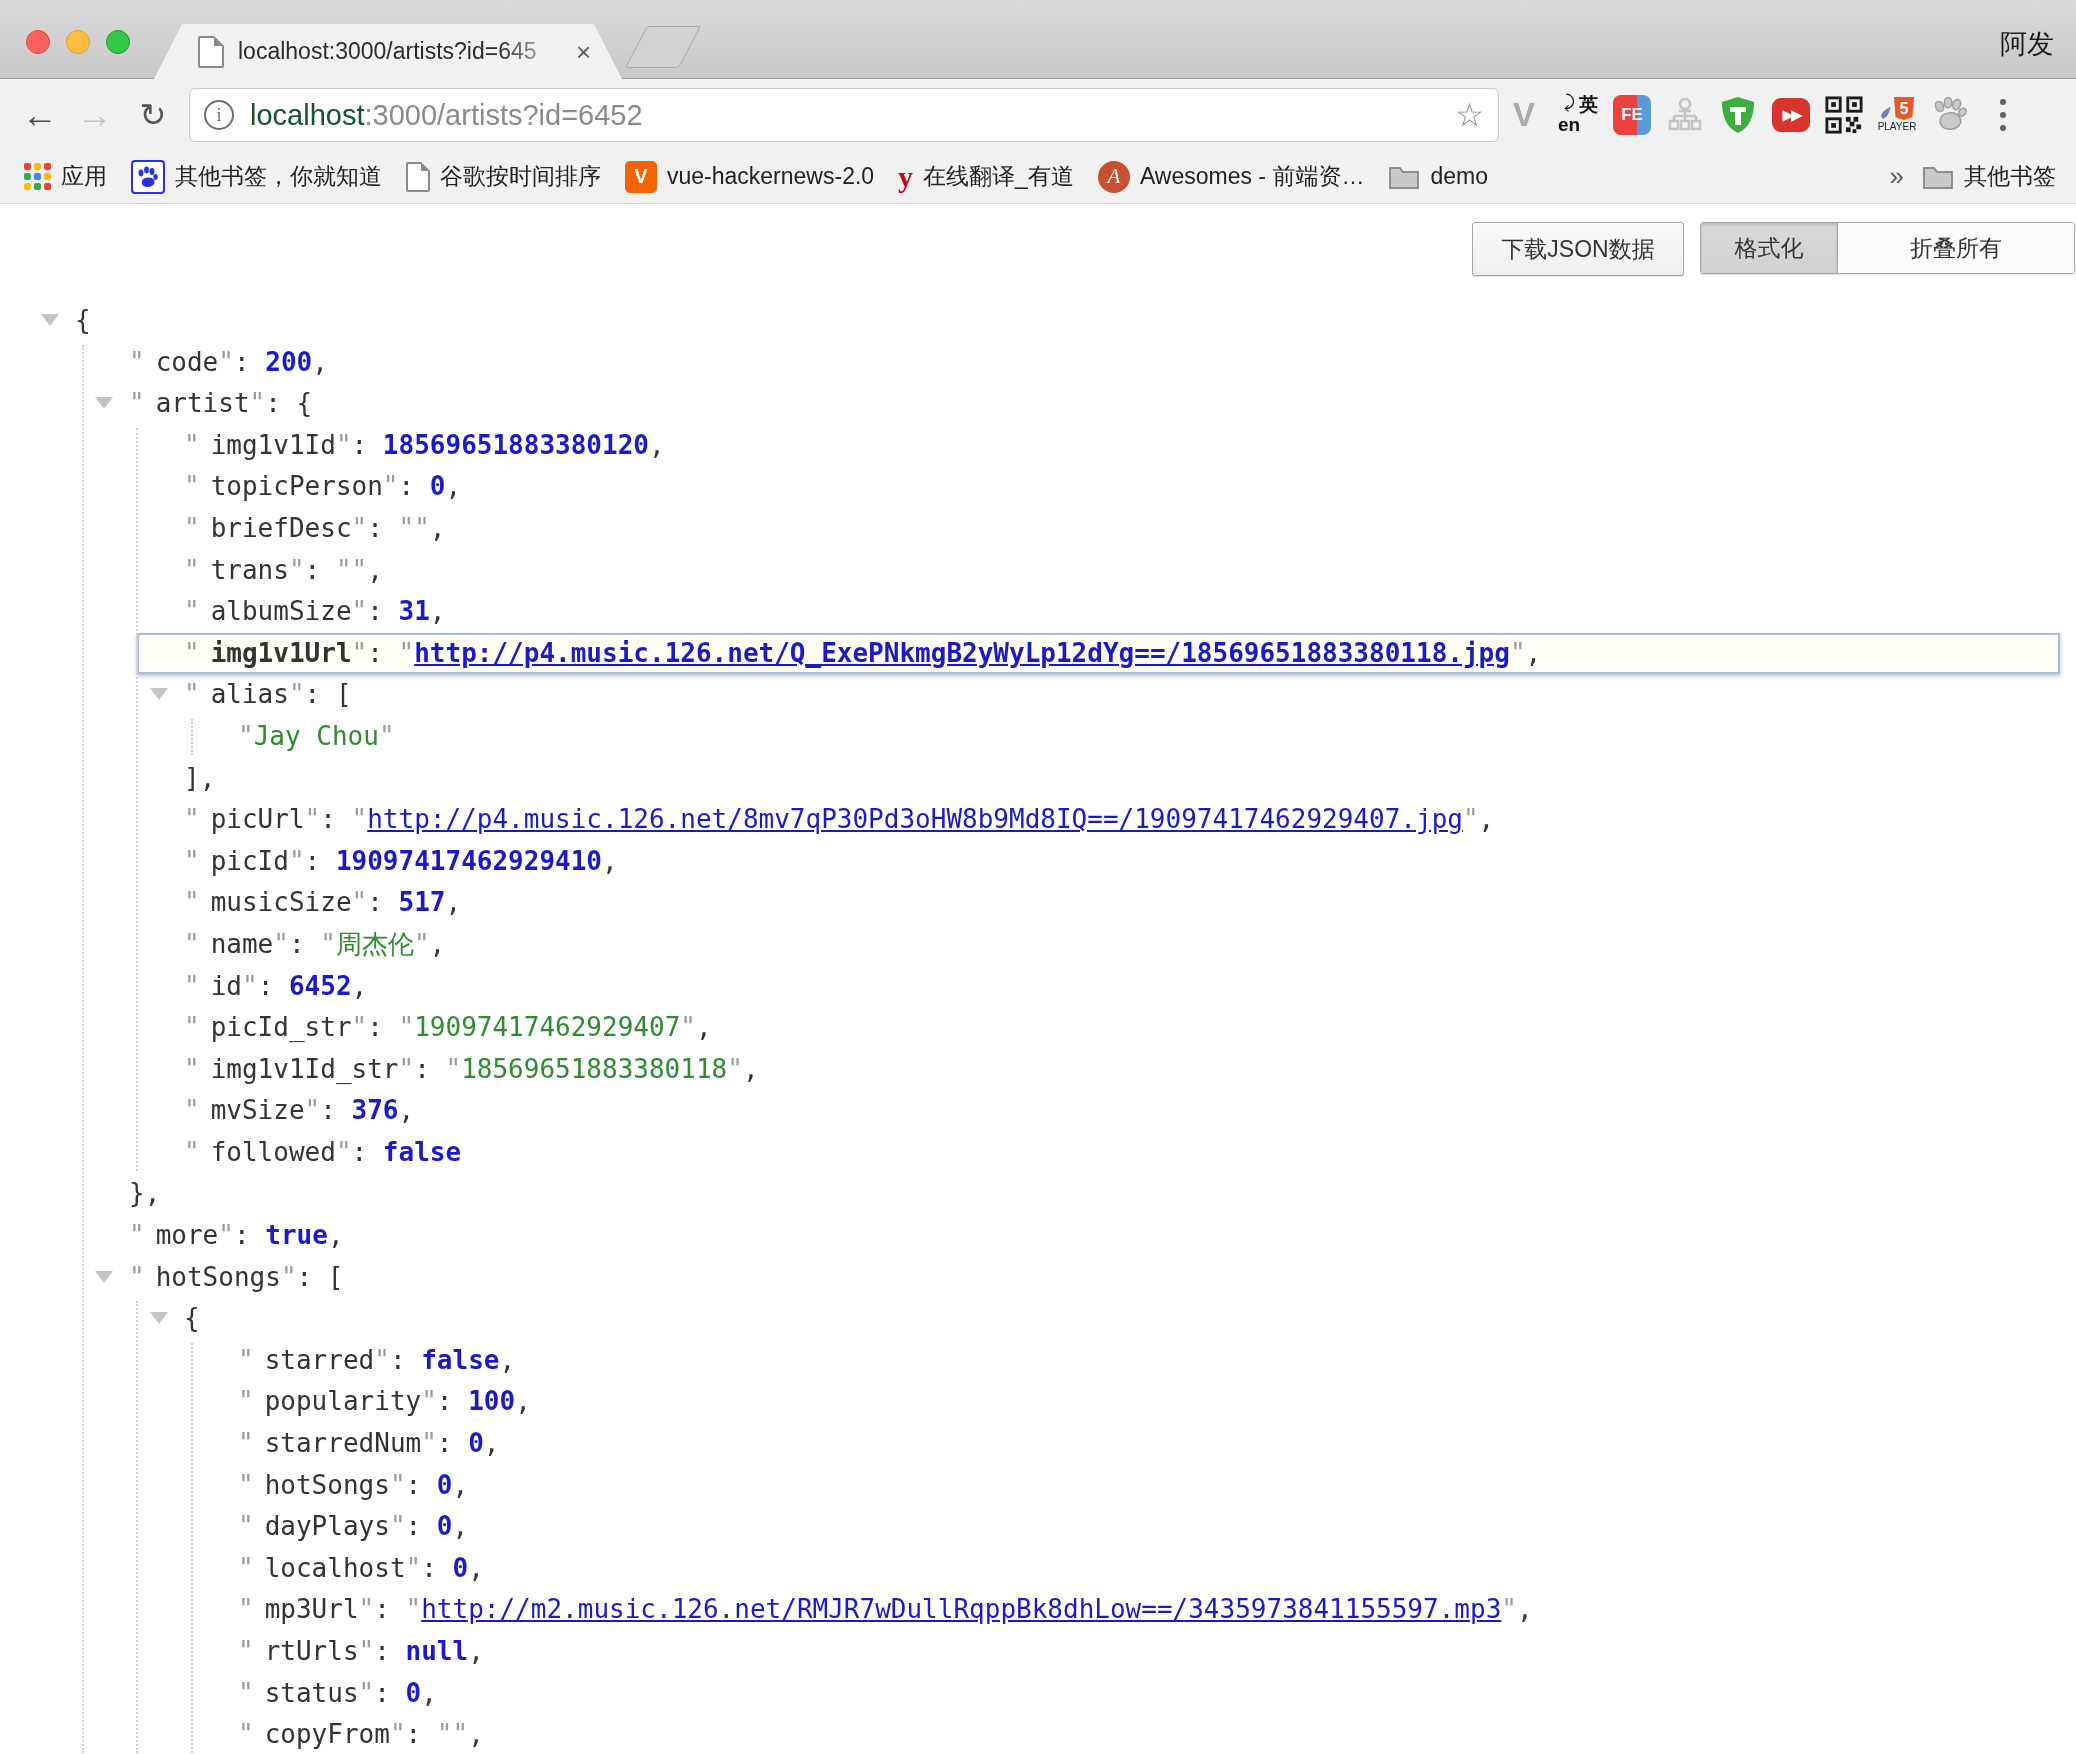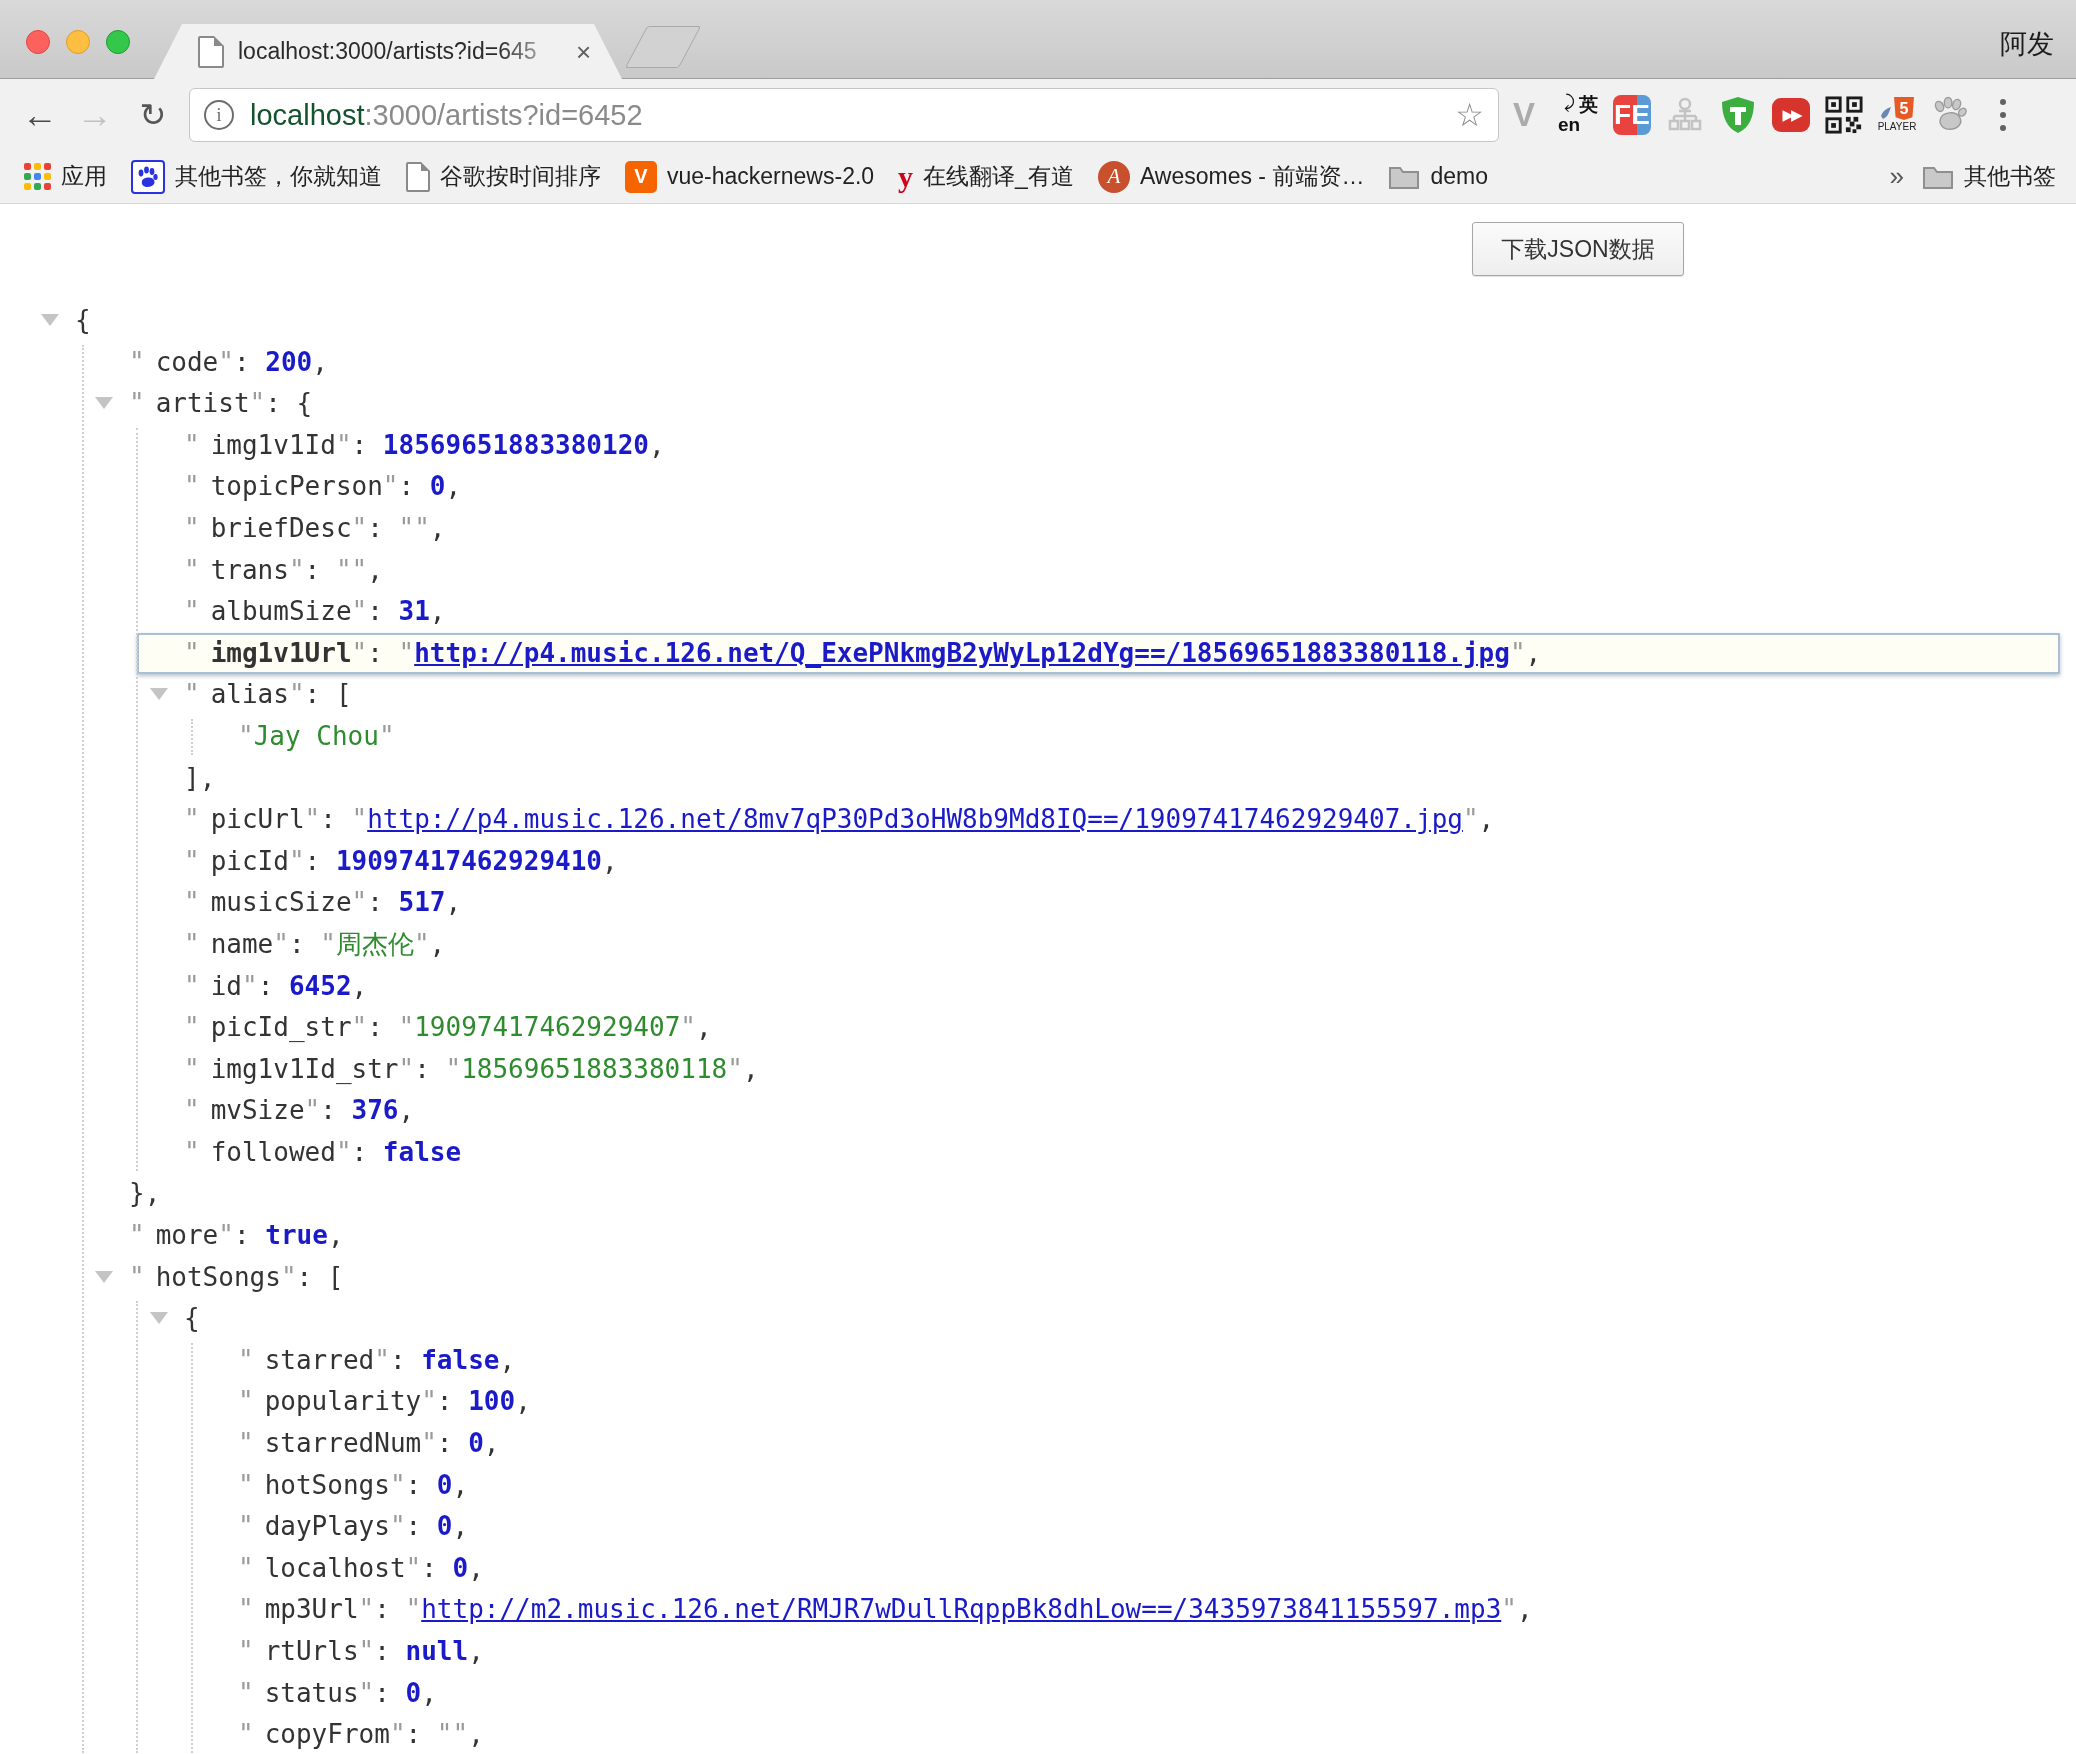--- a/index.html
+++ b/index.html
@@ -48,21 +48,21 @@
   .exts{position:absolute;left:1505px;top:0;height:71px;display:flex;align-items:center;gap:15px;}
   .ext{width:38px;height:42px;display:flex;align-items:center;justify-content:center;position:relative;}
   .ext-v{font-size:33px;font-weight:bold;color:#ababab;}
   .ext-translate{position:relative;width:40px;height:42px;}
   .ext-translate .zh{position:absolute;right:0;top:-2px;font-size:19px;color:#111;font-weight:bold;}
   .ext-translate .en{position:absolute;left:0;bottom:0;font-size:19px;color:#111;font-weight:bold;}
   .ext-translate .arr{position:absolute;left:6px;top:-2px;font-size:18px;color:#111;}
   .ext-fe{width:40px;height:40px;border-radius:8px;
           background:linear-gradient(90deg,#e8433f 0 64%,#5b9bd5 64% 100%);
           display:flex;align-items:center;justify-content:center;}
-  .ext-fe span{color:#fff;font-weight:bold;font-size:28px;letter-spacing:0;}
+  .ext-fe span{color:#fff;font-weight:bold;font-size:17px;letter-spacing:0;}
   .ext-ff{width:40px;height:34px;border-radius:9px;background:#d6342c;display:flex;
           align-items:center;justify-content:center;color:#fff;font-size:15px;letter-spacing:-3px;}
   .ext-dots{display:flex;flex-direction:column;gap:7px;align-items:center;}
   .ext-dots i{width:6px;height:6px;border-radius:50%;background:#616161;}
   
   .bookmarks{position:absolute;left:0;top:150px;width:2076px;height:53px;background:#f1f1f1;
              border-bottom:1px solid #d6d6d6;display:flex;align-items:center;font-size:23px;color:#222;}
   .bm{display:flex;align-items:center;gap:10px;margin-left:24px;white-space:nowrap;}
   .appgrid{display:grid;grid-template-columns:repeat(3,7px);grid-template-rows:repeat(3,7px);gap:3px;}
   .appgrid i{border-radius:2px;}
@@ -279,20 +279,24 @@
       <svg width="32" height="26" viewBox="0 0 32 26">
         <path d="M2 4 h10 l3 4 h15 v16 H2 Z" fill="#c9c9c9" stroke="#8f8f8f" stroke-width="2"></path>
       </svg>
       <span>其他书签</span>
     </div>
   </div>
 </div>
 
 <div class="content">
   <div class="btn-download">下载JSON数据</div>
+  <div class="segmented">
+    <div class="seg active">格式化</div>
+    <div class="seg plain">折叠所有</div>
+  </div>
   <div class="jsonwrap" id="jsonwrap">
       <div class="jline"><span class="tri" style="left:41px"></span><span class="txt" style="padding-left:75px"><span class="p">{</span></span></div>
       <div class="jline"><span class="txt" style="padding-left:129px"><span class="q">"</span><span class="k">code</span><span class="q">"</span><span class="p">: </span><span class="n">200</span><span class="p">,</span></span></div>
       <div class="jline"><span class="tri" style="left:95px"></span><span class="txt" style="padding-left:129px"><span class="q">"</span><span class="k">artist</span><span class="q">"</span><span class="p">: </span><span class="p">{</span></span></div>
       <div class="jline"><span class="txt" style="padding-left:184px"><span class="q">"</span><span class="k">img1v1Id</span><span class="q">"</span><span class="p">: </span><span class="n">18569651883380120</span><span class="p">,</span></span></div>
       <div class="jline"><span class="txt" style="padding-left:184px"><span class="q">"</span><span class="k">topicPerson</span><span class="q">"</span><span class="p">: </span><span class="n">0</span><span class="p">,</span></span></div>
       <div class="jline"><span class="txt" style="padding-left:184px"><span class="q">"</span><span class="k">briefDesc</span><span class="q">"</span><span class="p">: </span><span class="q">"</span><span class="s"></span><span class="q">"</span><span class="p">,</span></span></div>
       <div class="jline"><span class="txt" style="padding-left:184px"><span class="q">"</span><span class="k">trans</span><span class="q">"</span><span class="p">: </span><span class="q">"</span><span class="s"></span><span class="q">"</span><span class="p">,</span></span></div>
       <div class="jline"><span class="txt" style="padding-left:184px"><span class="q">"</span><span class="k">albumSize</span><span class="q">"</span><span class="p">: </span><span class="n">31</span><span class="p">,</span></span></div>
       <div class="jline hl"><span class="txt" style="padding-left:184px"><span class="q">"</span><span class="k">img1v1Url</span><span class="q">"</span><span class="p">: </span><span class="q">"</span><a class="lnk">http://p4.music.126.net/Q_ExePNkmgB2yWyLp12dYg==/18569651883380118.jpg</a><span class="q">"</span><span class="p">,</span></span></div>

